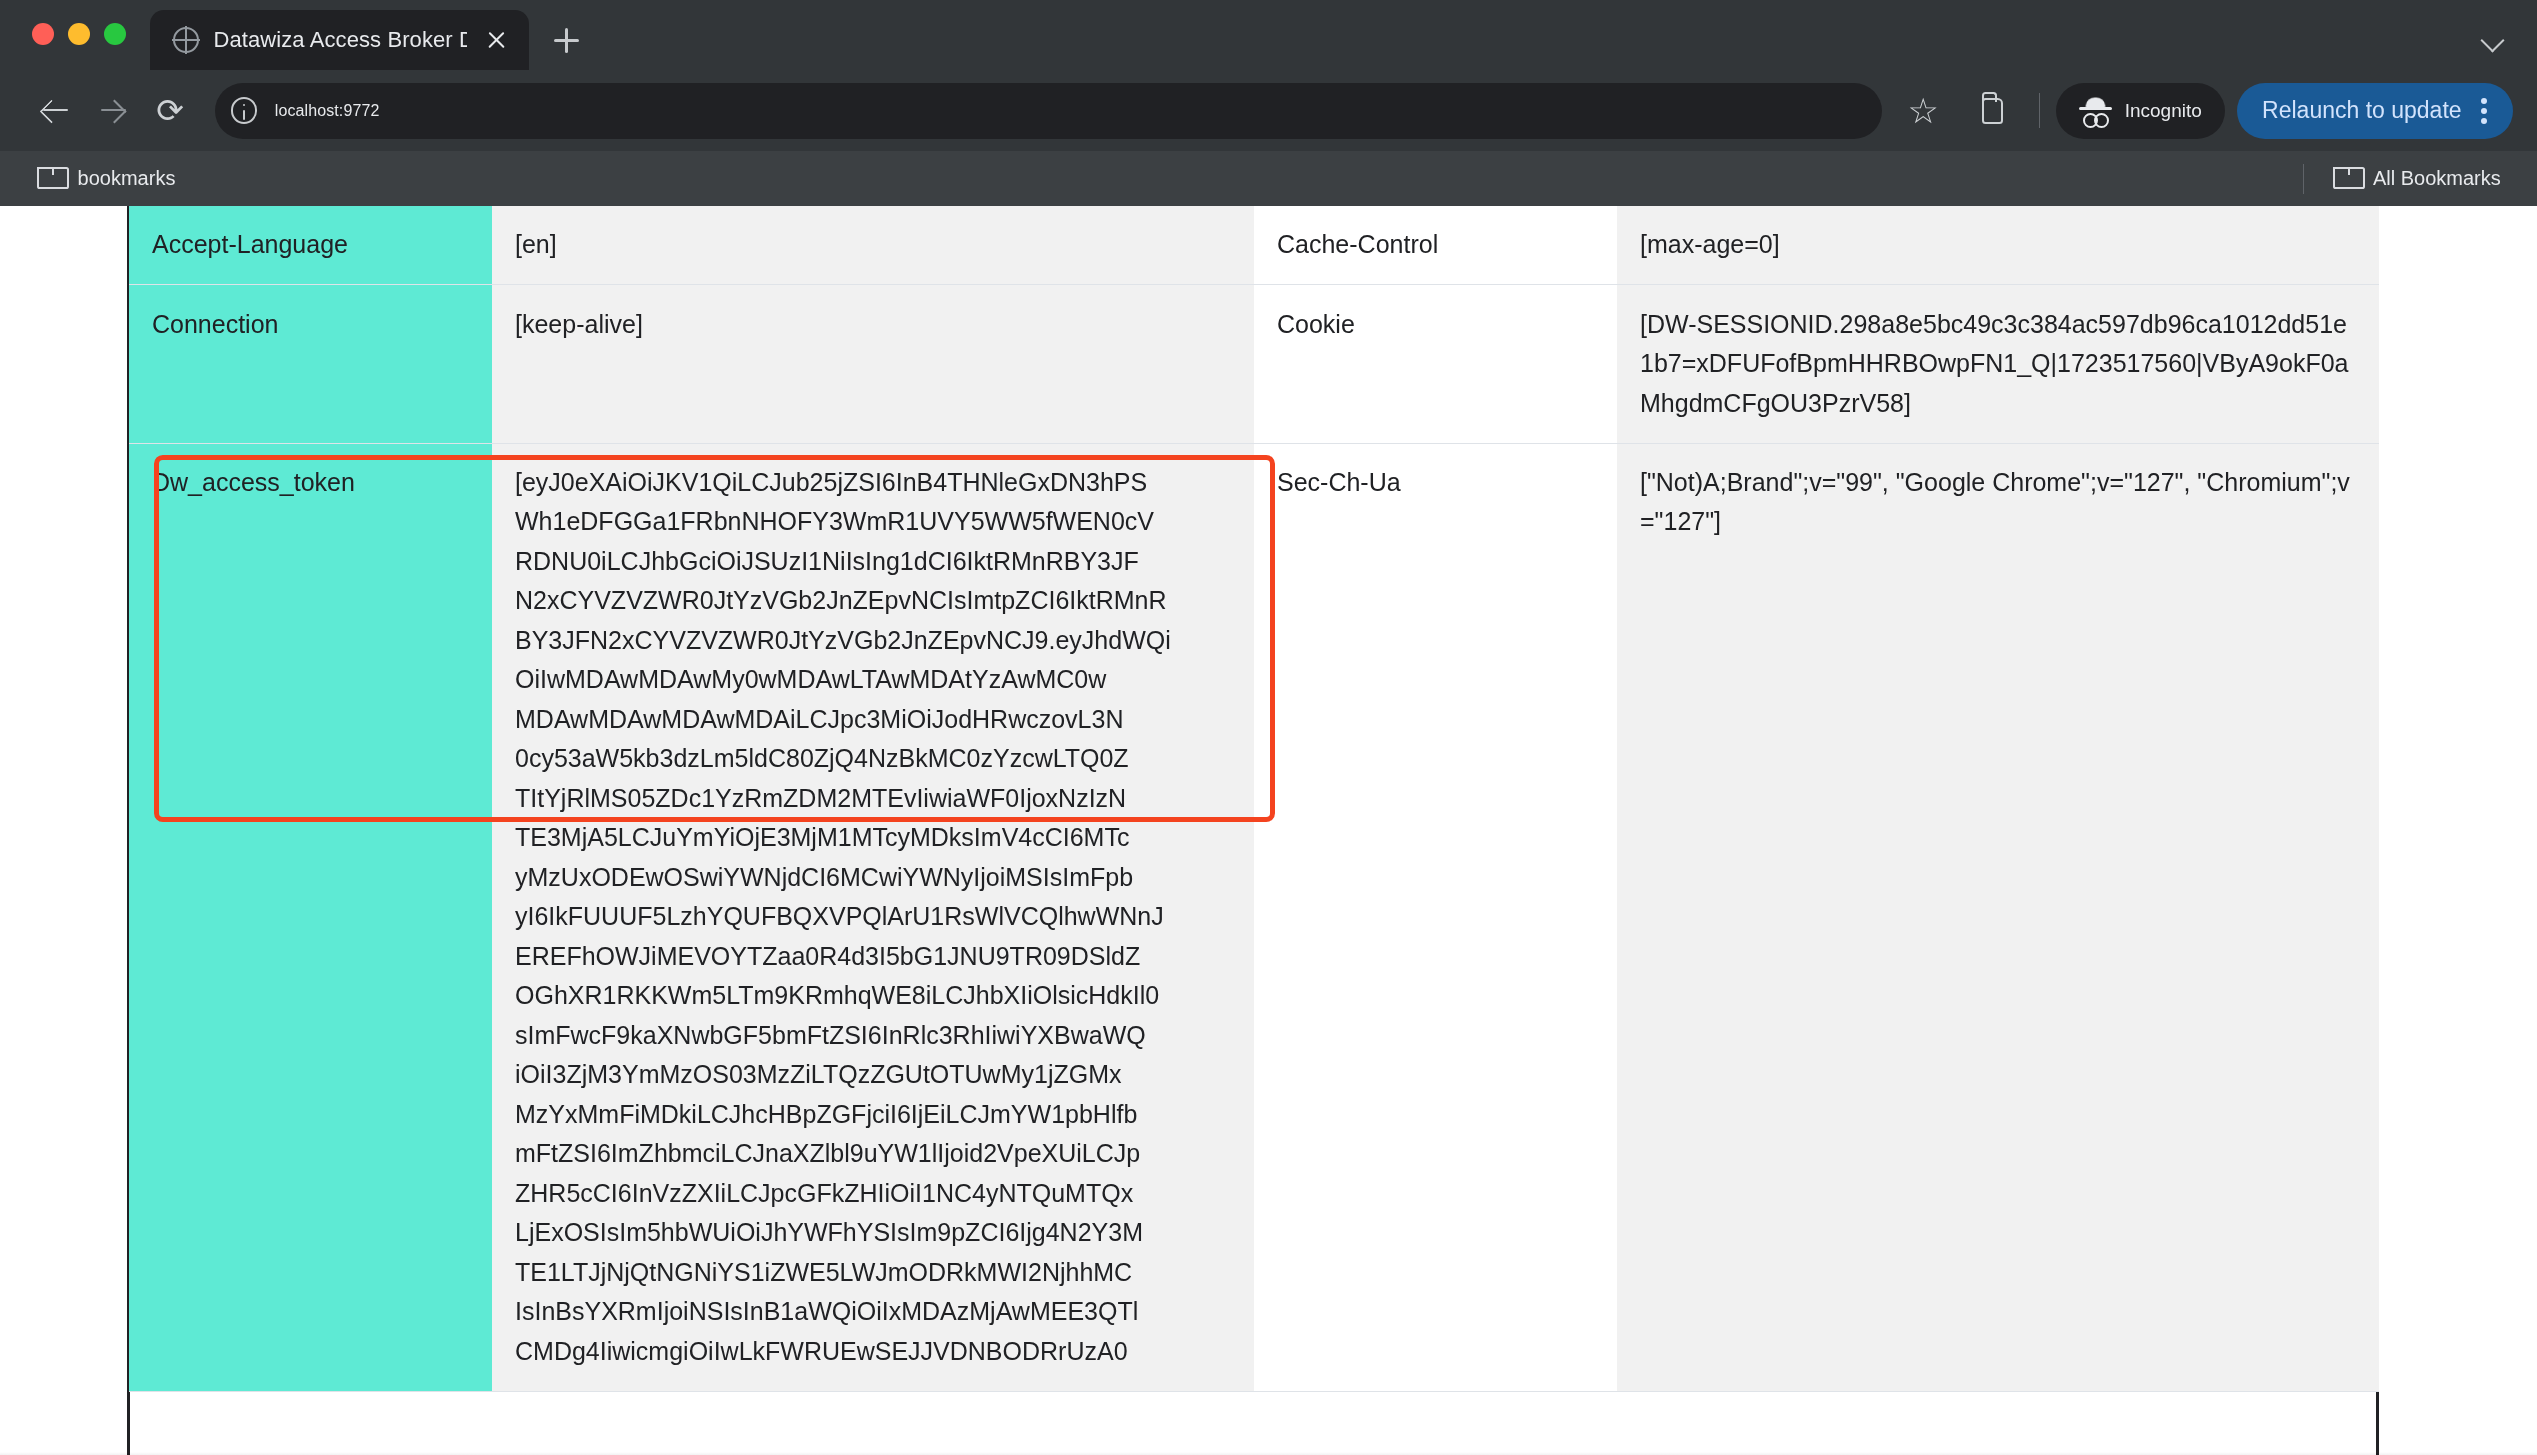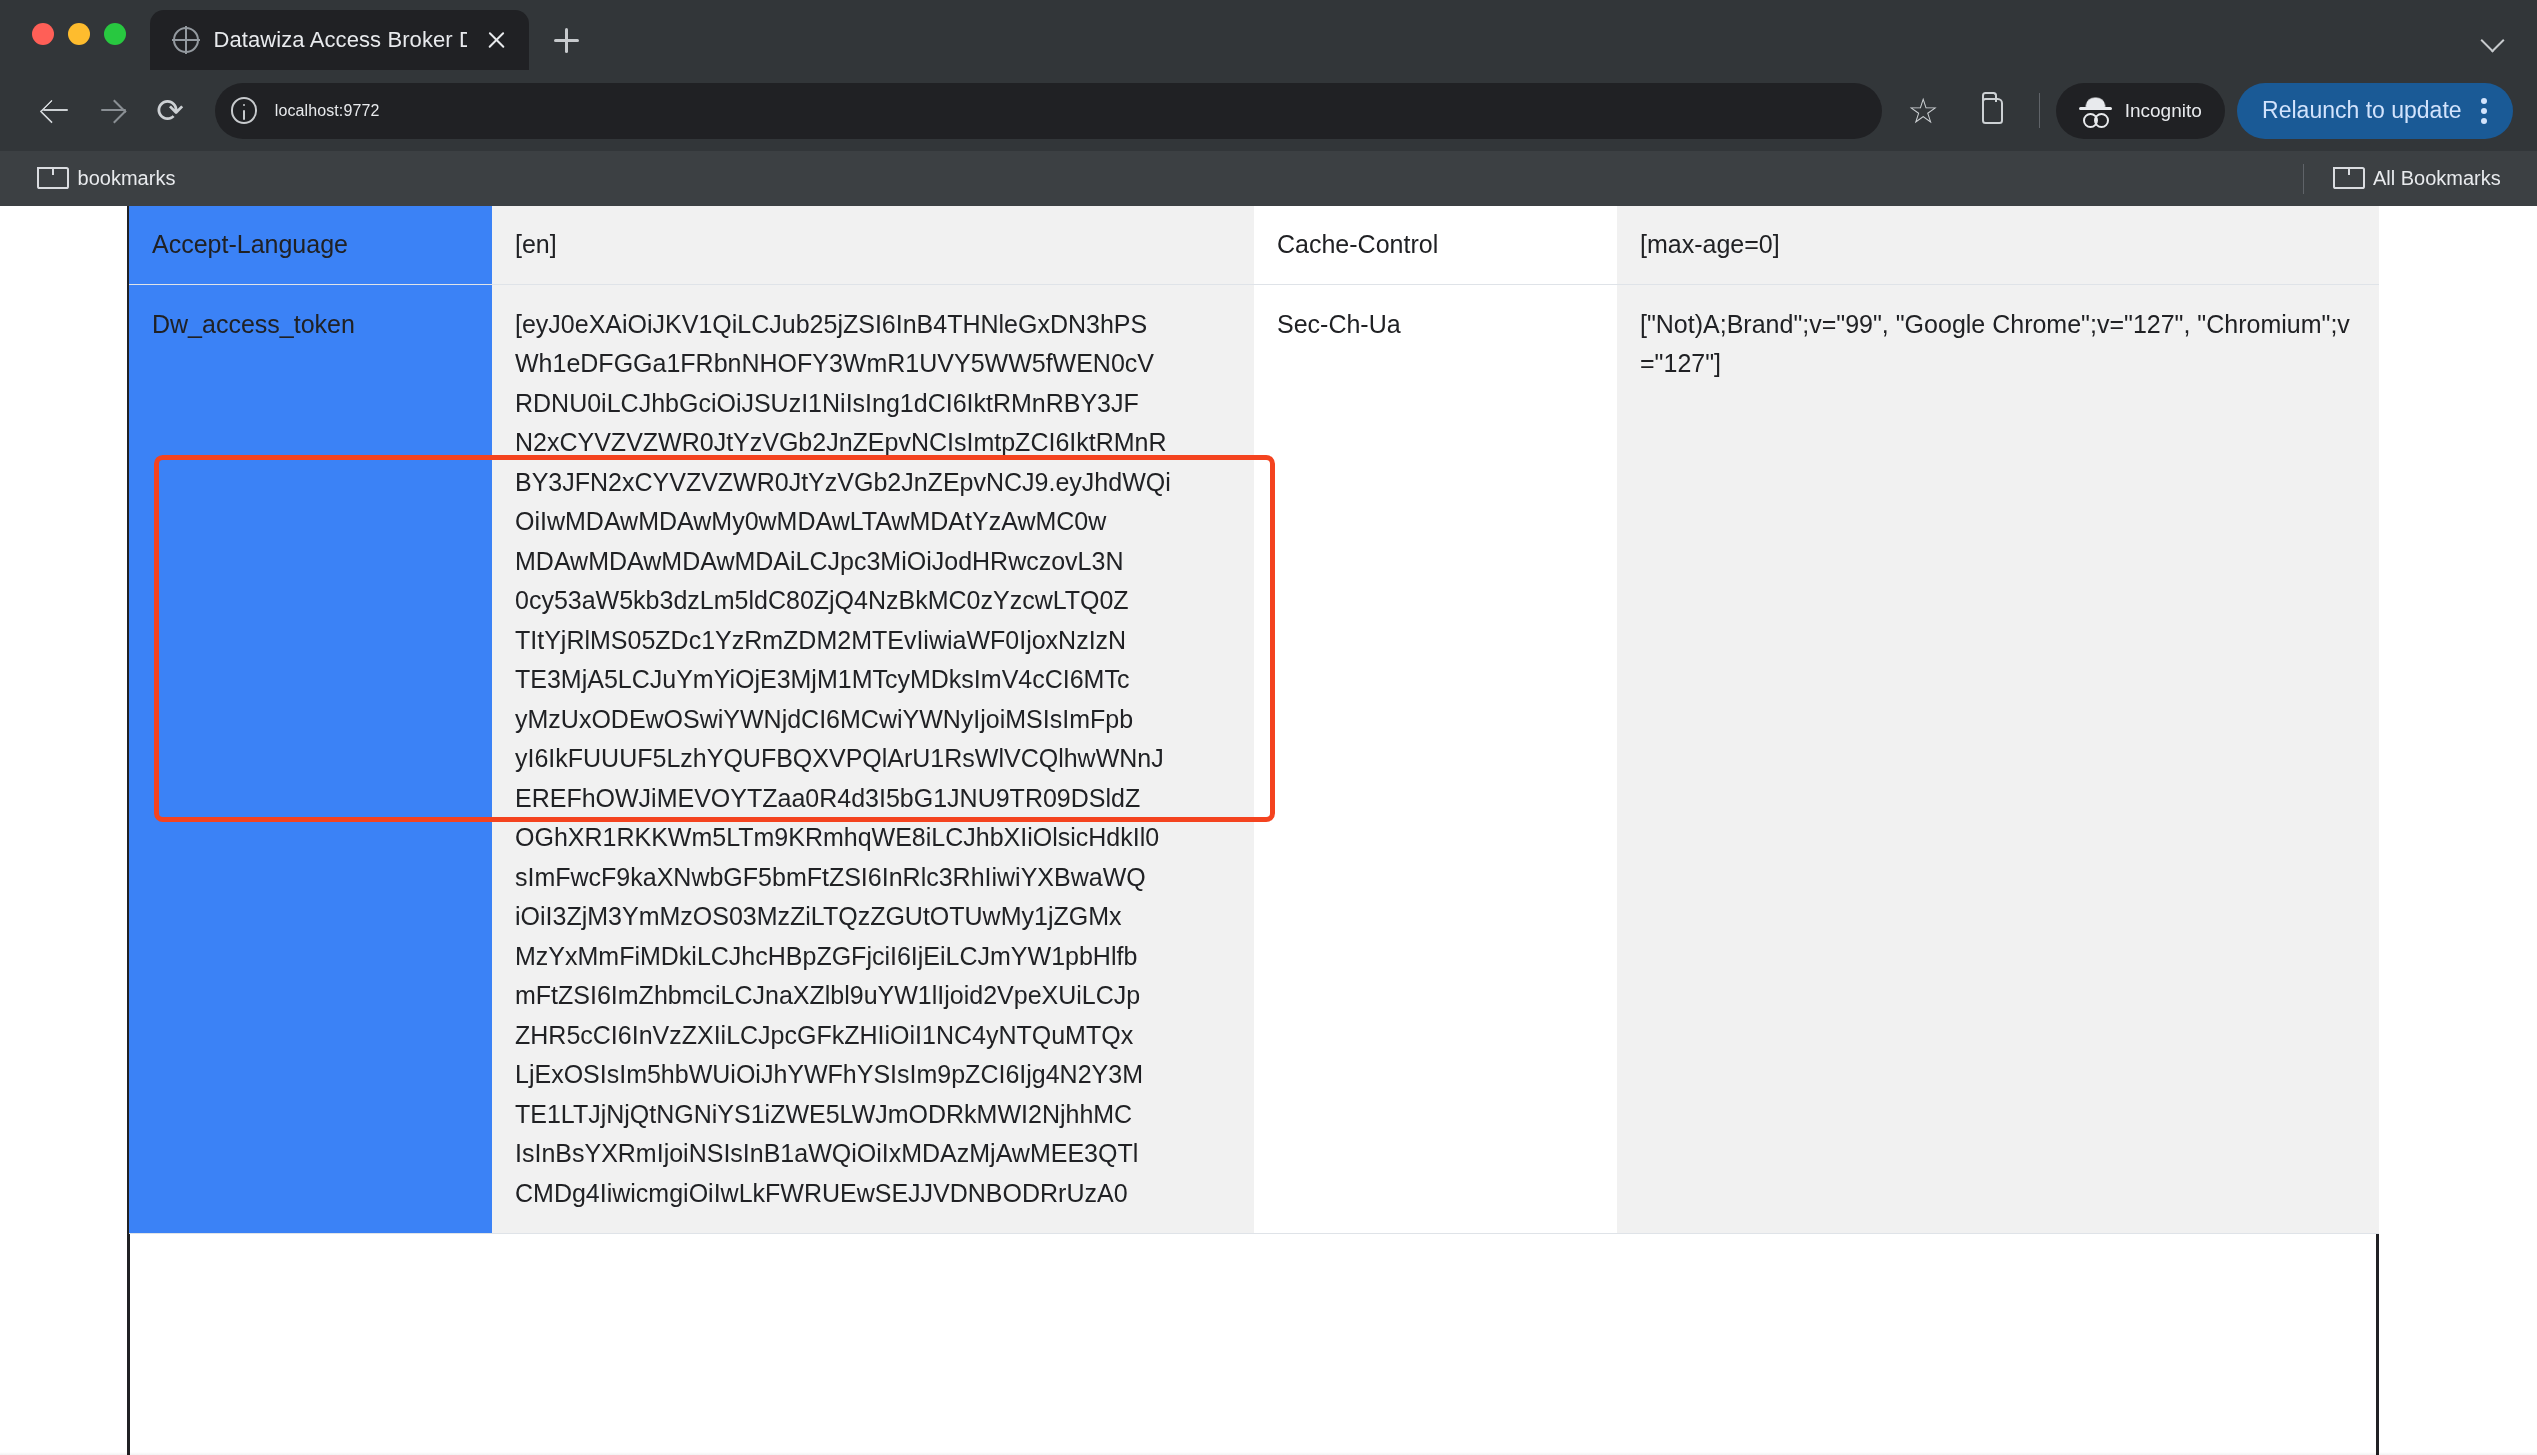--- a/index.html
+++ b/index.html
@@ -225,21 +225,21 @@
   .hdr-table td {
     vertical-align: top;
     padding: 19.4px 21px 19.4px 23px;
     font-size: 25px;
     color: #202124;
     line-height: 1.58;
     border-bottom: 1.8px solid #dfe3e8;
     word-break: break-all;
     font-family: "Liberation Sans", sans-serif;
   }
-  .hdr-table td.k { background:#3b82f6; width: 363px; word-break: normal; }
+  .hdr-table td.k { background:#5eead4; width: 363px; word-break: normal; }
   .hdr-table td.v { background:#f1f1f1; width: 762px; }
   .hdr-table td.k2 { background:#ffffff; width: 363px; word-break: normal; }
   .hdr-table td.v2 { background:#f1f1f1; width: 762px; }
 
   .tbl-left-border {
     position:absolute; left: 127px; top: 0; width: 2.6px; height: 1249px;
     background:#202124;
   }
   .tbl-right-border {
     position:absolute; left: 2376px; top: 0; width: 2.6px; height: 1249px;
@@ -343,20 +343,26 @@
     <div class="tbl-right-border"></div>
 
     <div class="page">
       <table class="hdr-table">
         <tbody>
           <tr>
             <td class="k">Accept-Language</td>
             <td class="v">[en]</td>
             <td class="k2">Cache-Control</td>
             <td class="v2">[max-age=0]</td>
+          </tr>
+          <tr>
+            <td class="k">Connection</td>
+            <td class="v">[keep-alive]</td>
+            <td class="k2">Cookie</td>
+            <td class="v2">[DW-SESSIONID.298a8e5bc49c3c384ac597db96ca1012dd51e1b7=xDFUFofBpmHHRBOwpFN1_Q|1723517560|VByA9okF0aMhgdmCFgOU3PzrV58]</td>
           </tr>
           <tr>
             <td class="k">Dw_access_token</td>
             <td class="v" id="token-cell">
                 <div>[eyJ0eXAiOiJKV1QiLCJub25jZSI6InB4THNleGxDN3hPS</div>
                 <div>Wh1eDFGGa1FRbnNHOFY3WmR1UVY5WW5fWEN0cV</div>
                 <div>RDNU0iLCJhbGciOiJSUzI1NiIsIng1dCI6IktRMnRBY3JF</div>
                 <div>N2xCYVZVZWR0JtYzVGb2JnZEpvNCIsImtpZCI6IktRMnR</div>
                 <div>BY3JFN2xCYVZVZWR0JtYzVGb2JnZEpvNCJ9.eyJhdWQi</div>
                 <div>OiIwMDAwMDAwMy0wMDAwLTAwMDAtYzAwMC0w</div>

